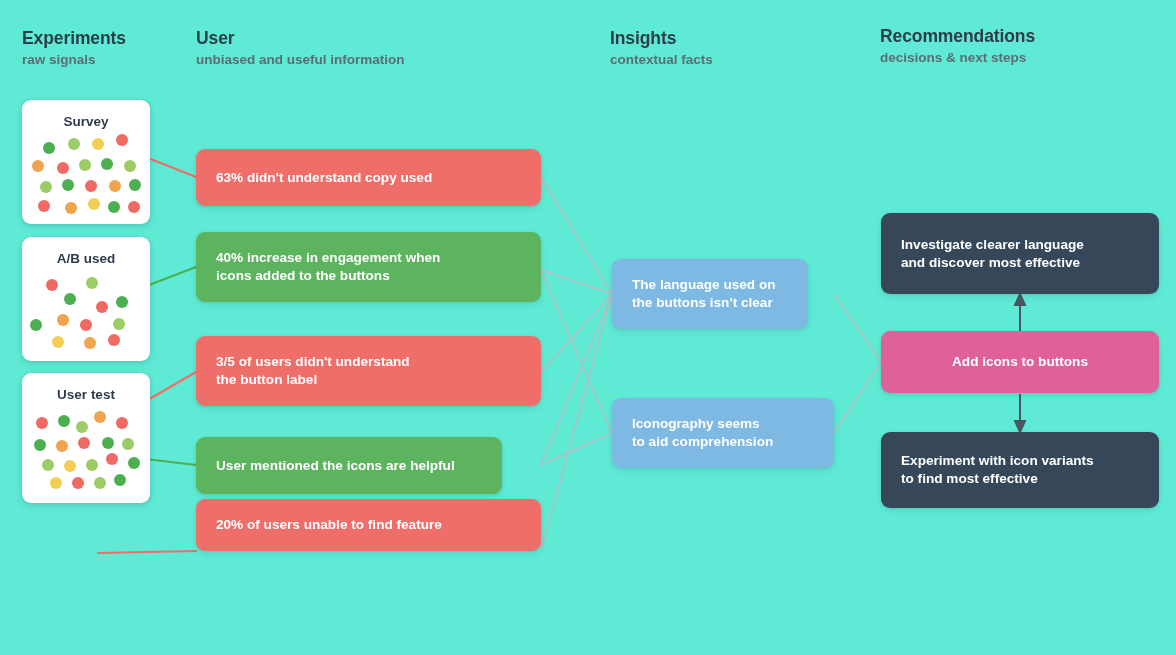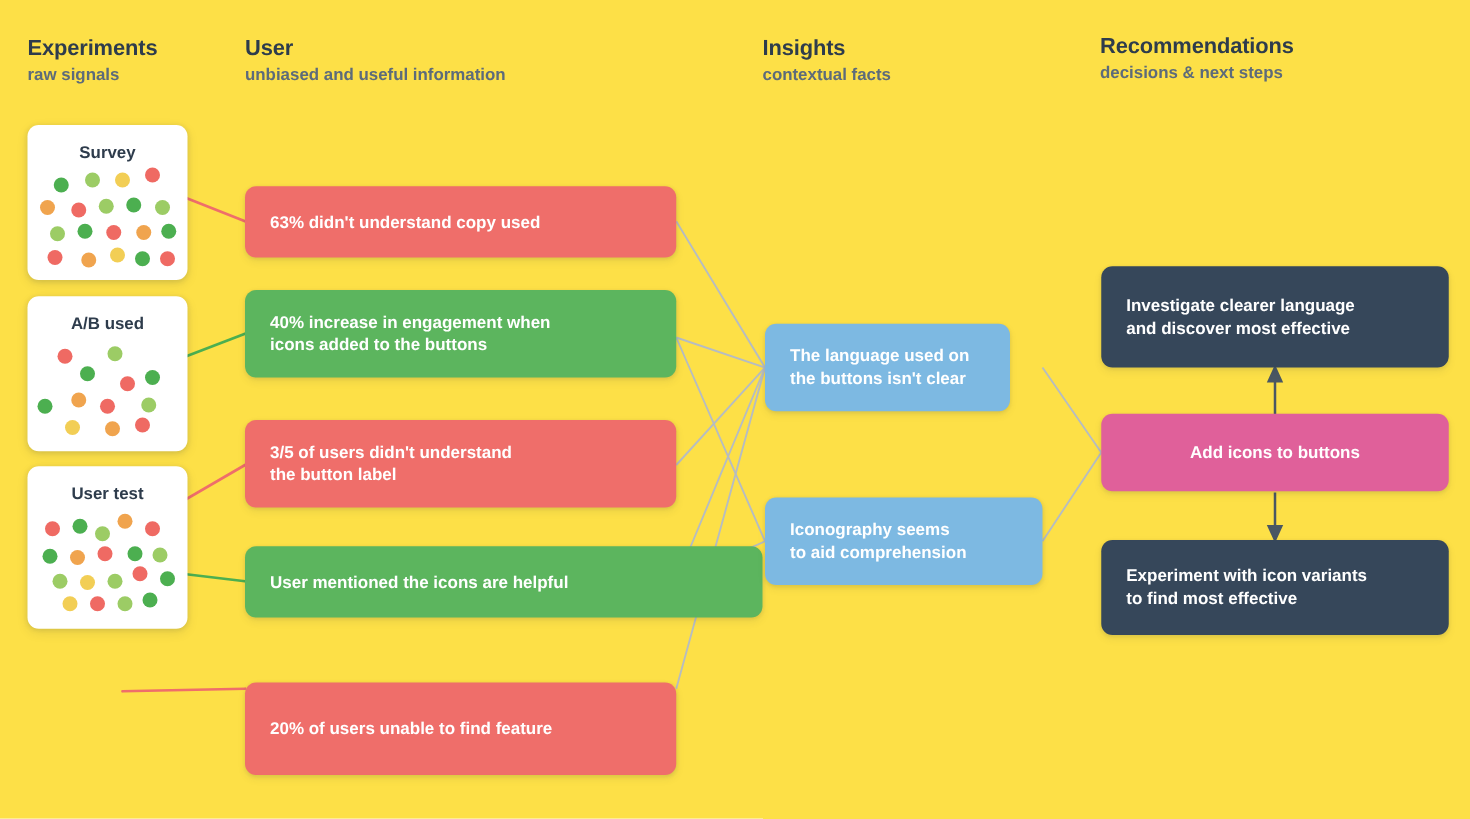--- a/index.html
+++ b/index.html
@@ -9,21 +9,21 @@
   }
   body {
     font-family: "Liberation Sans", sans-serif;
     -webkit-font-smoothing: antialiased;
   }
   #stage {
     position: relative;
     width: 1176px;
     height: 655px;
     overflow: hidden;
-    background: #fde047;
+    background: #5eead4;
   }
 
   
   .col-head { position: absolute; }
   .col-head .title {
     font-size: 17.5px;
     font-weight: bold;
     color: #2e3c4c;
     letter-spacing: -0.1px;
     line-height: 1.15;
@@ -221,24 +221,24 @@
     <div class="txt">63% didn't understand copy used</div>
   </div>
   <div class="node fact-pos" style="left:196px; top:232px; width:345px; height:70px;">
     <div class="txt">40% increase in engagement when
 icons added to the buttons</div>
   </div>
   <div class="node fact-neg" style="left:196px; top:336px; width:345px; height:70px;align-items:center;">
     <div class="txt">3/5 of users didn't understand
 the button label</div>
   </div>
-  <div class="node fact-pos" style="left:196px; top:437px; width:414px; height:57px;">
+  <div class="node fact-pos" style="left:196px; top:437px; width:306px; height:57px;">
     <div class="txt">User mentioned the icons are helpful</div>
   </div>
-  <div class="node fact-neg" style="left:196px; top:546px; width:345px; height:74px;">
+  <div class="node fact-neg" style="left:196px; top:499px; width:345px; height:52px;">
     <div class="txt">20% of users unable to find feature</div>
   </div>
 
   <div class="node insight" style="left:612px; top:259px; width:196px; height:70px;">
     <div class="txt">The language used on
 the buttons isn't clear</div>
   </div>
   <div class="node insight" style="left:612px; top:398px; width:222px; height:70px;">
     <div class="txt">Iconography seems
 to aid comprehension</div>

